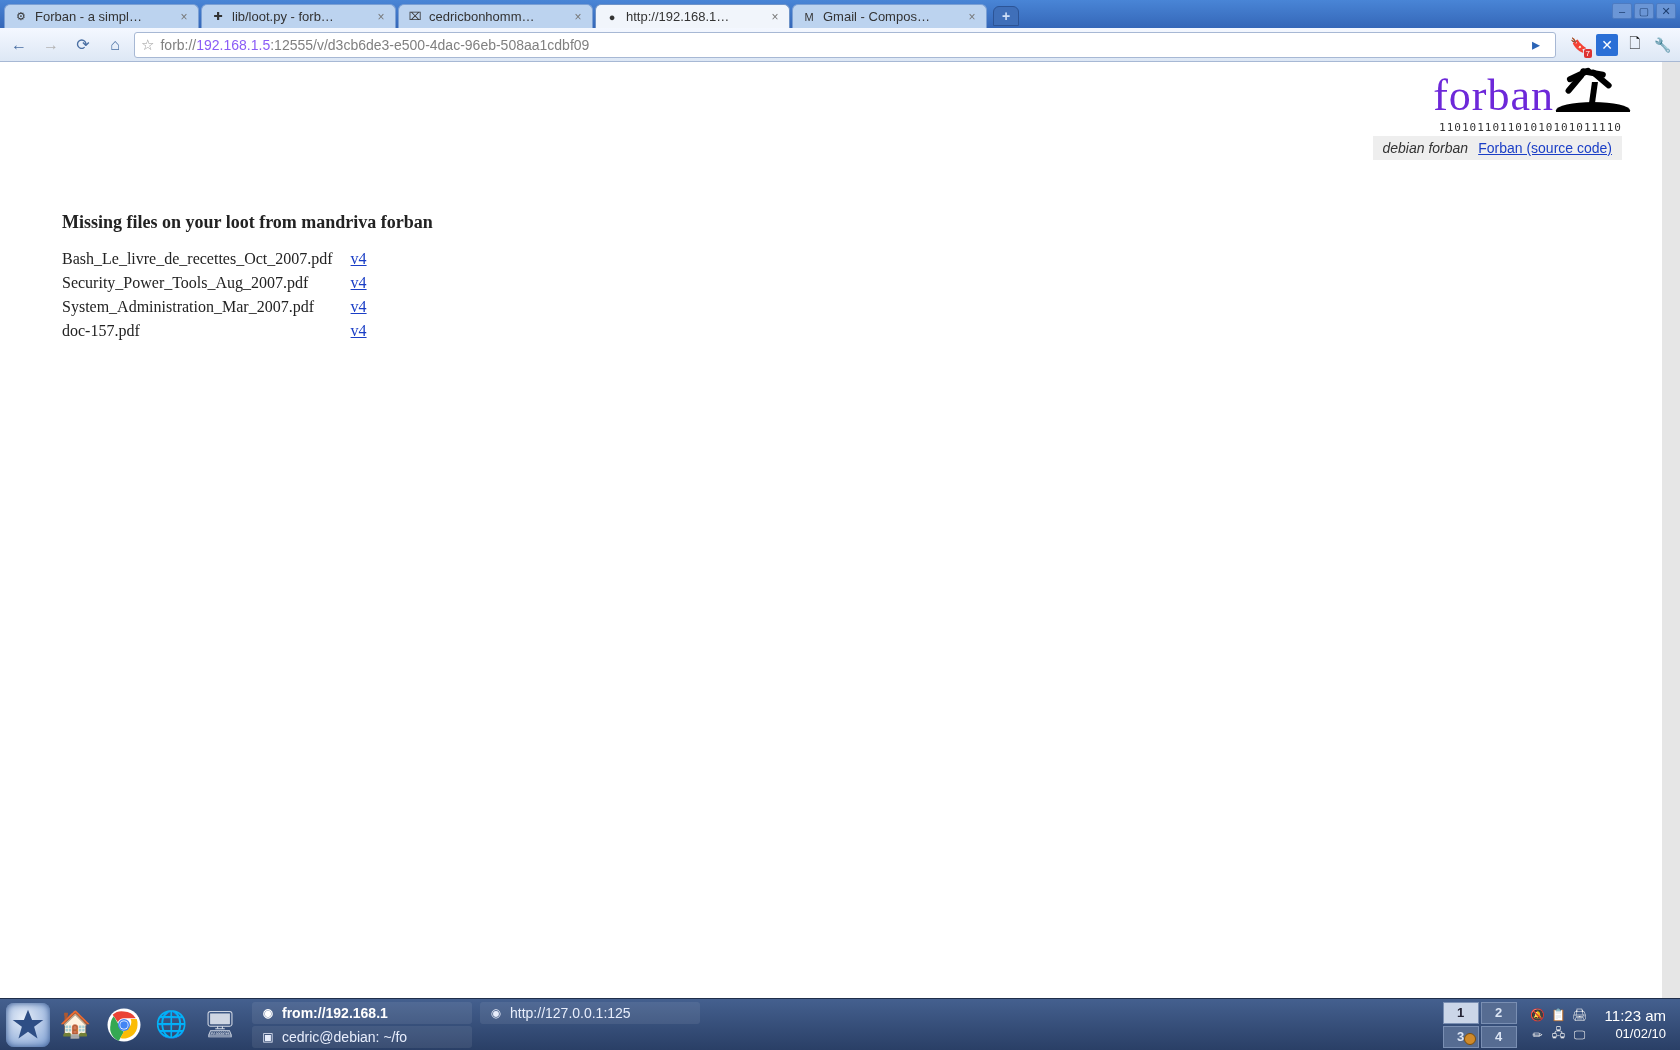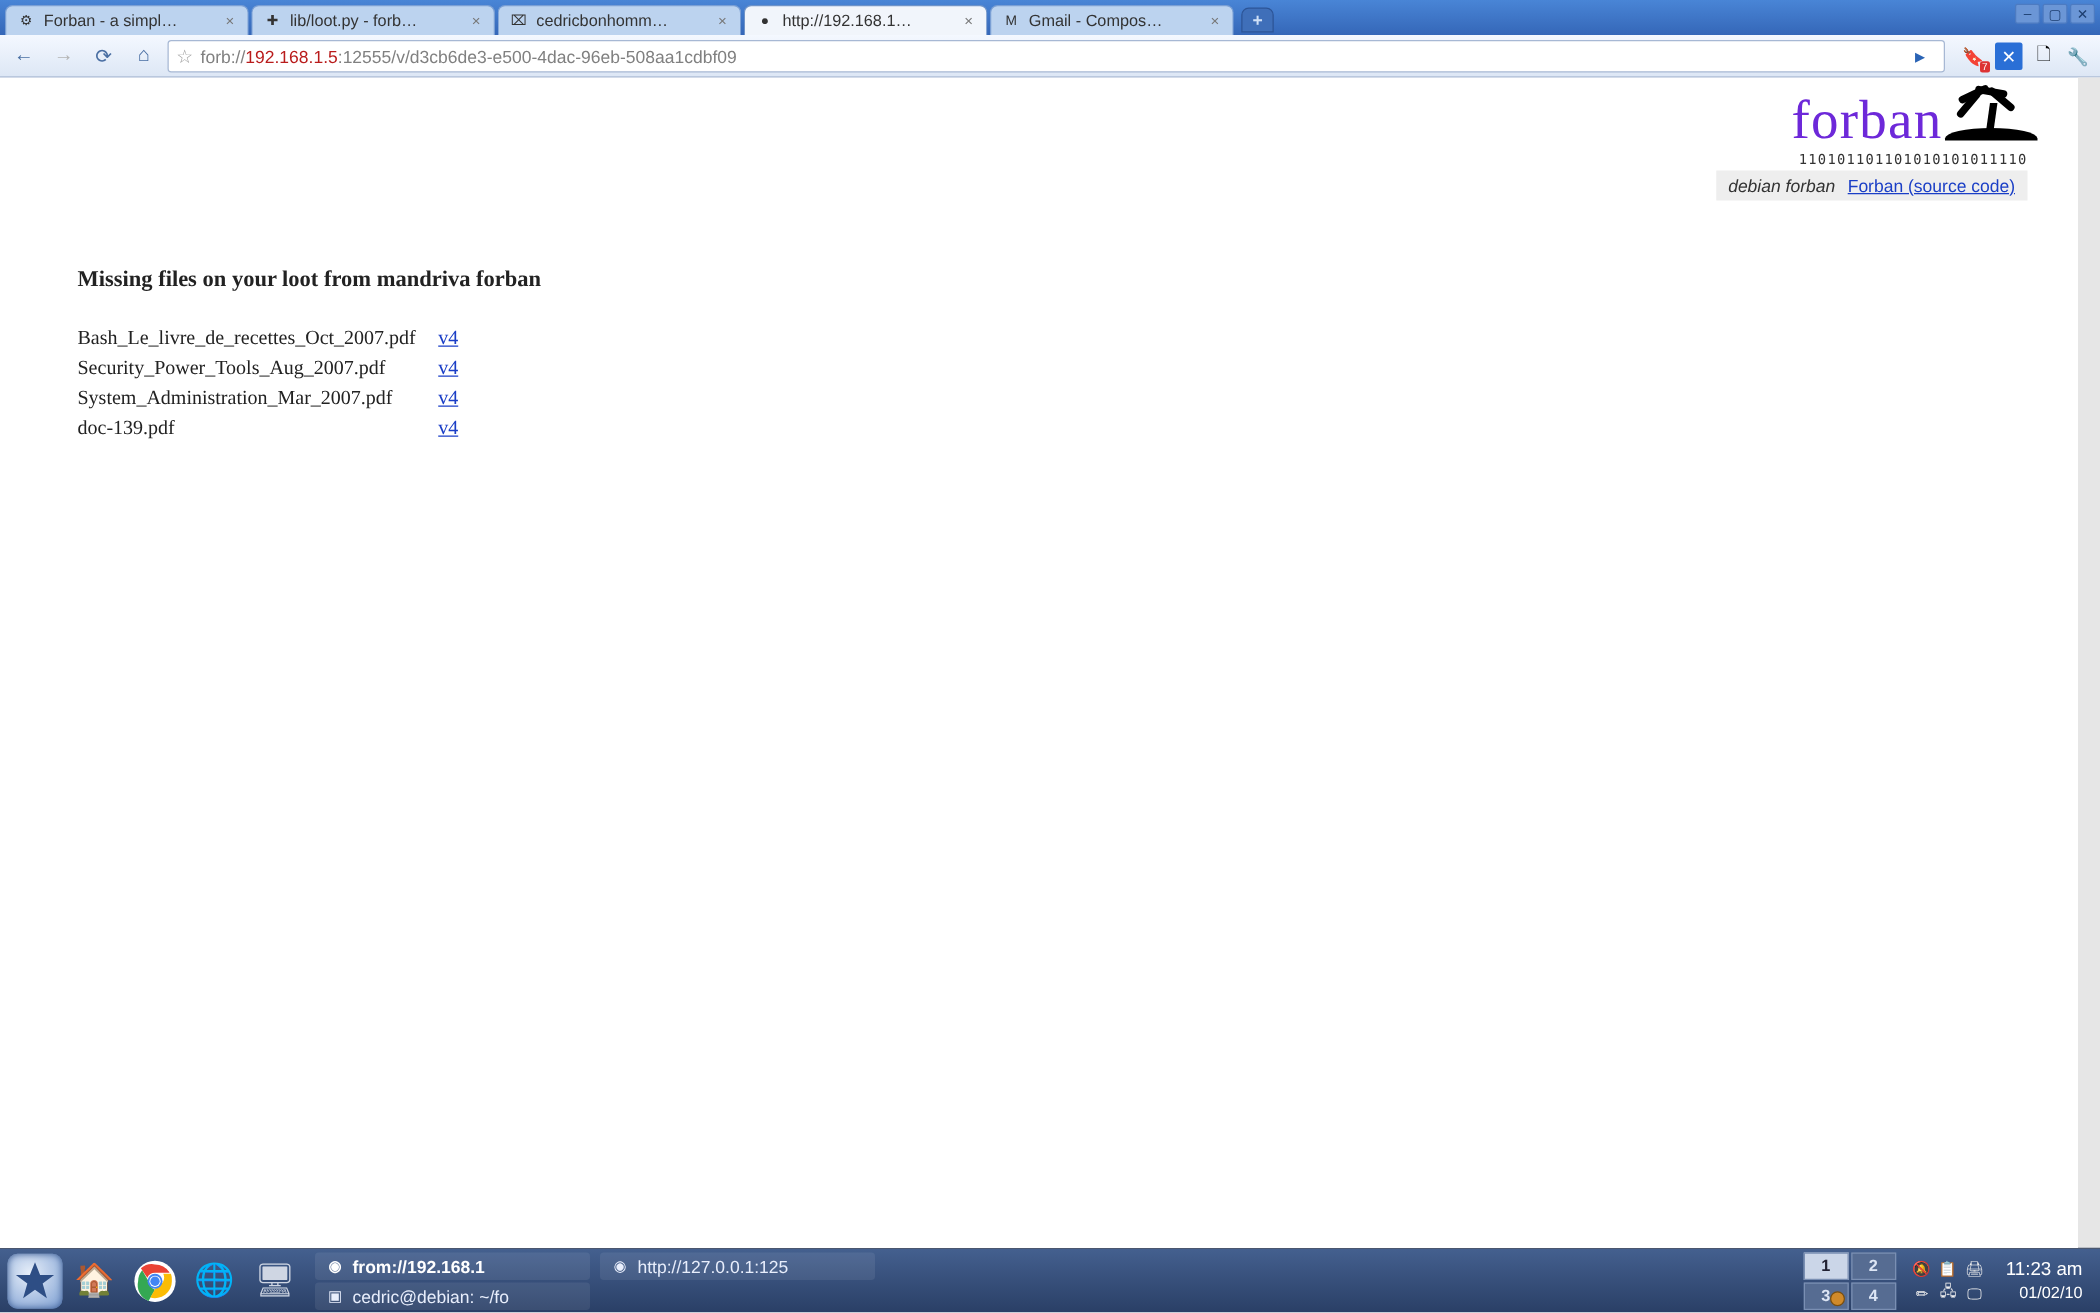--- a/index.html
+++ b/index.html
@@ -64,21 +64,21 @@
     width: 26px; height: 26px;
     display:flex; align-items:center; justify-content:center;
     border-radius: 3px;
     color: #4a6fa3;
     font-size: 16px;
   }
   .tool-btn.disabled { color: #b3b3b3; }
   .addr-wrap { flex:1; display:flex; align-items:center; height:26px; background:#fff; border:1px solid #a7b8d4; border-radius:3px; padding: 0 6px; gap:6px;}
   .addr-wrap .star { color:#999; font-size:15px;}
   .addr-input { flex:1; border:none; outline:none; font-size:14px; color:#808080; font-family: Arial;}
-  .addr-input .hl { color:#b91c1c;}
+  .addr-input .hl { color:#8b5cf6;}
   .right-icons { display:flex; align-items:center; gap:6px; padding-left:6px;}
   .right-icon { width:22px; height:22px; display:flex; align-items:center; justify-content:center; font-size:14px;}
 
   
   .page {
     flex: 1;
     background: #ffffff;
     position: relative;
     overflow: auto;
     border-right: 18px solid #e6e6e6; 
@@ -115,21 +115,21 @@
   .subhead a { color:#1a3ec6; text-decoration: underline;}
 
   .content {
     padding: 150px 0 0 62px;
     font-family: Georgia, 'Times New Roman', serif;
   }
   .heading {
     font-size: 18px;
     font-weight: bold;
     color: #222;
-    margin-bottom: 26px;
+    margin-bottom: 14px;
   }
   table.files { border-collapse: collapse; }
   table.files td { padding: 3px 18px 3px 0; font-size: 16px; color:#222; vertical-align: baseline;}
   table.files a { color: #1a3ec6; font-size:16px;}
 
   
   .taskbar {
     height: 52px;
     background: linear-gradient(#44608f, #2a3f66);
     display: flex;
@@ -271,21 +271,21 @@
           </tr>
           <tr>
             <td>Security_Power_Tools_Aug_2007.pdf</td>
             <td><a href="#">v4</a></td>
           </tr>
           <tr>
             <td>System_Administration_Mar_2007.pdf</td>
             <td><a href="#">v4</a></td>
           </tr>
           <tr>
-            <td>doc-139.pdf</td>
+            <td>doc-157.pdf</td>
             <td><a href="#">v4</a></td>
           </tr>
         </tbody>
     </table>
   </div>
 </div>
 
 <div class="taskbar">
   <div class="trayicon kmenu">
     <svg viewBox="0 0 100 100">

